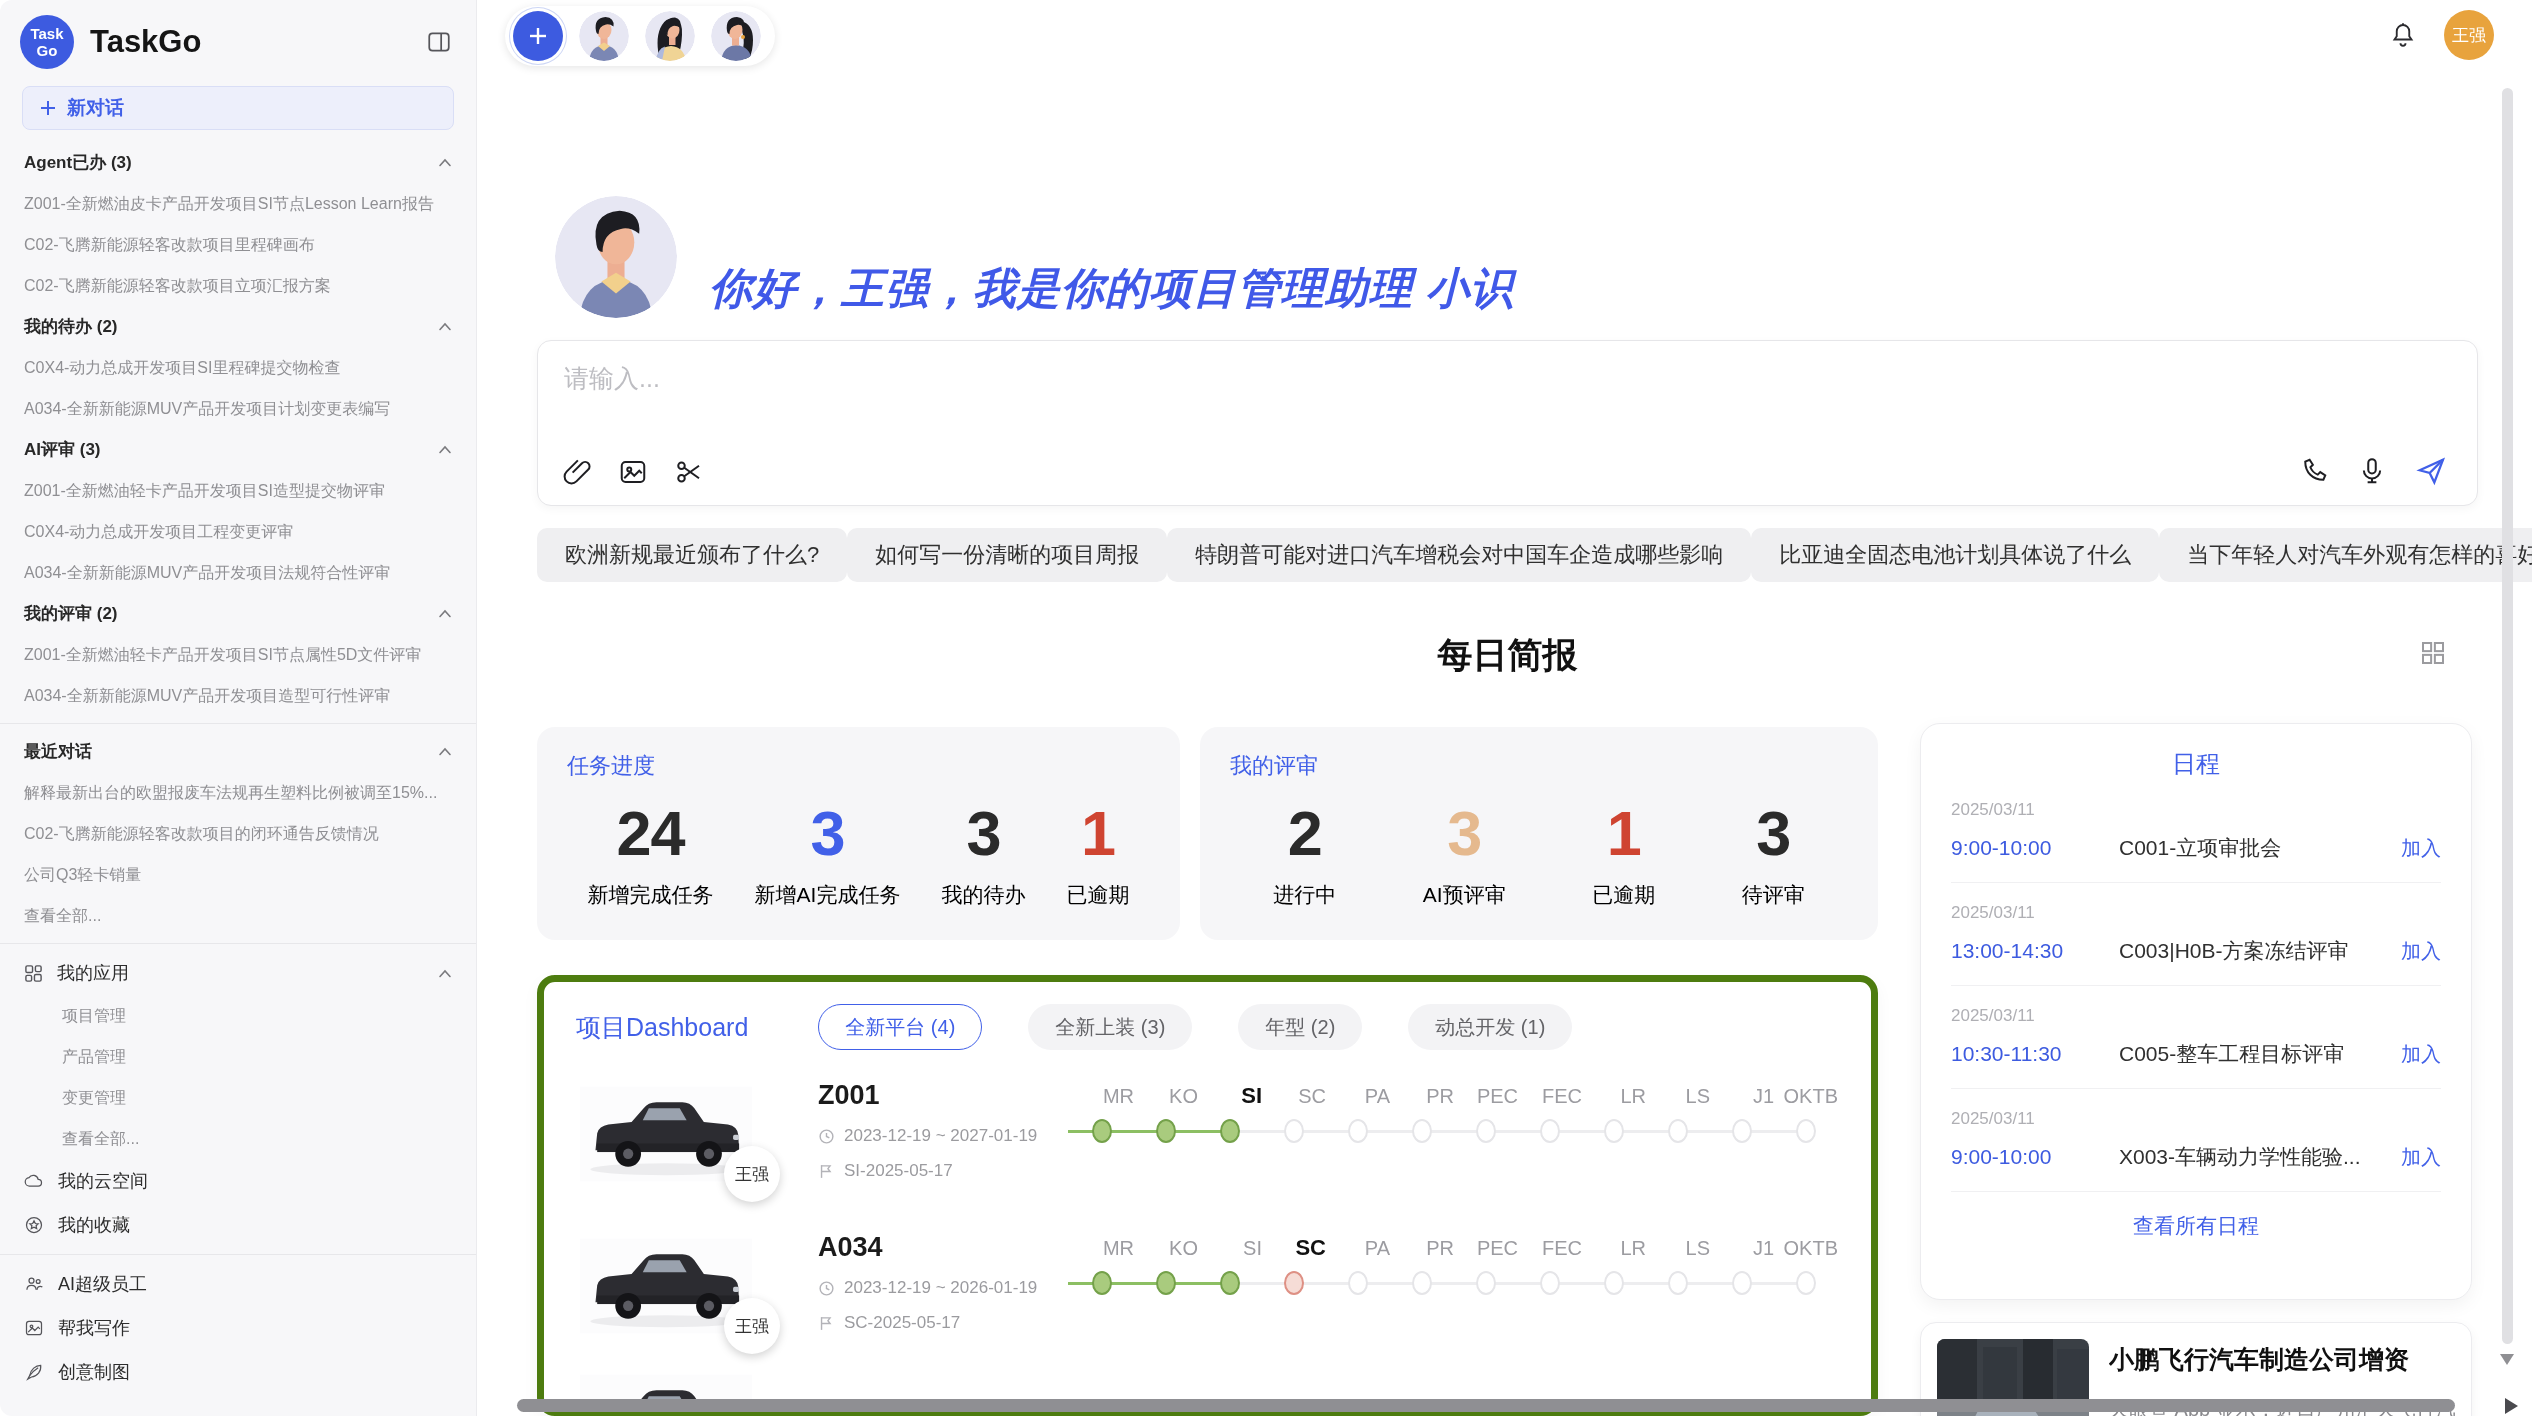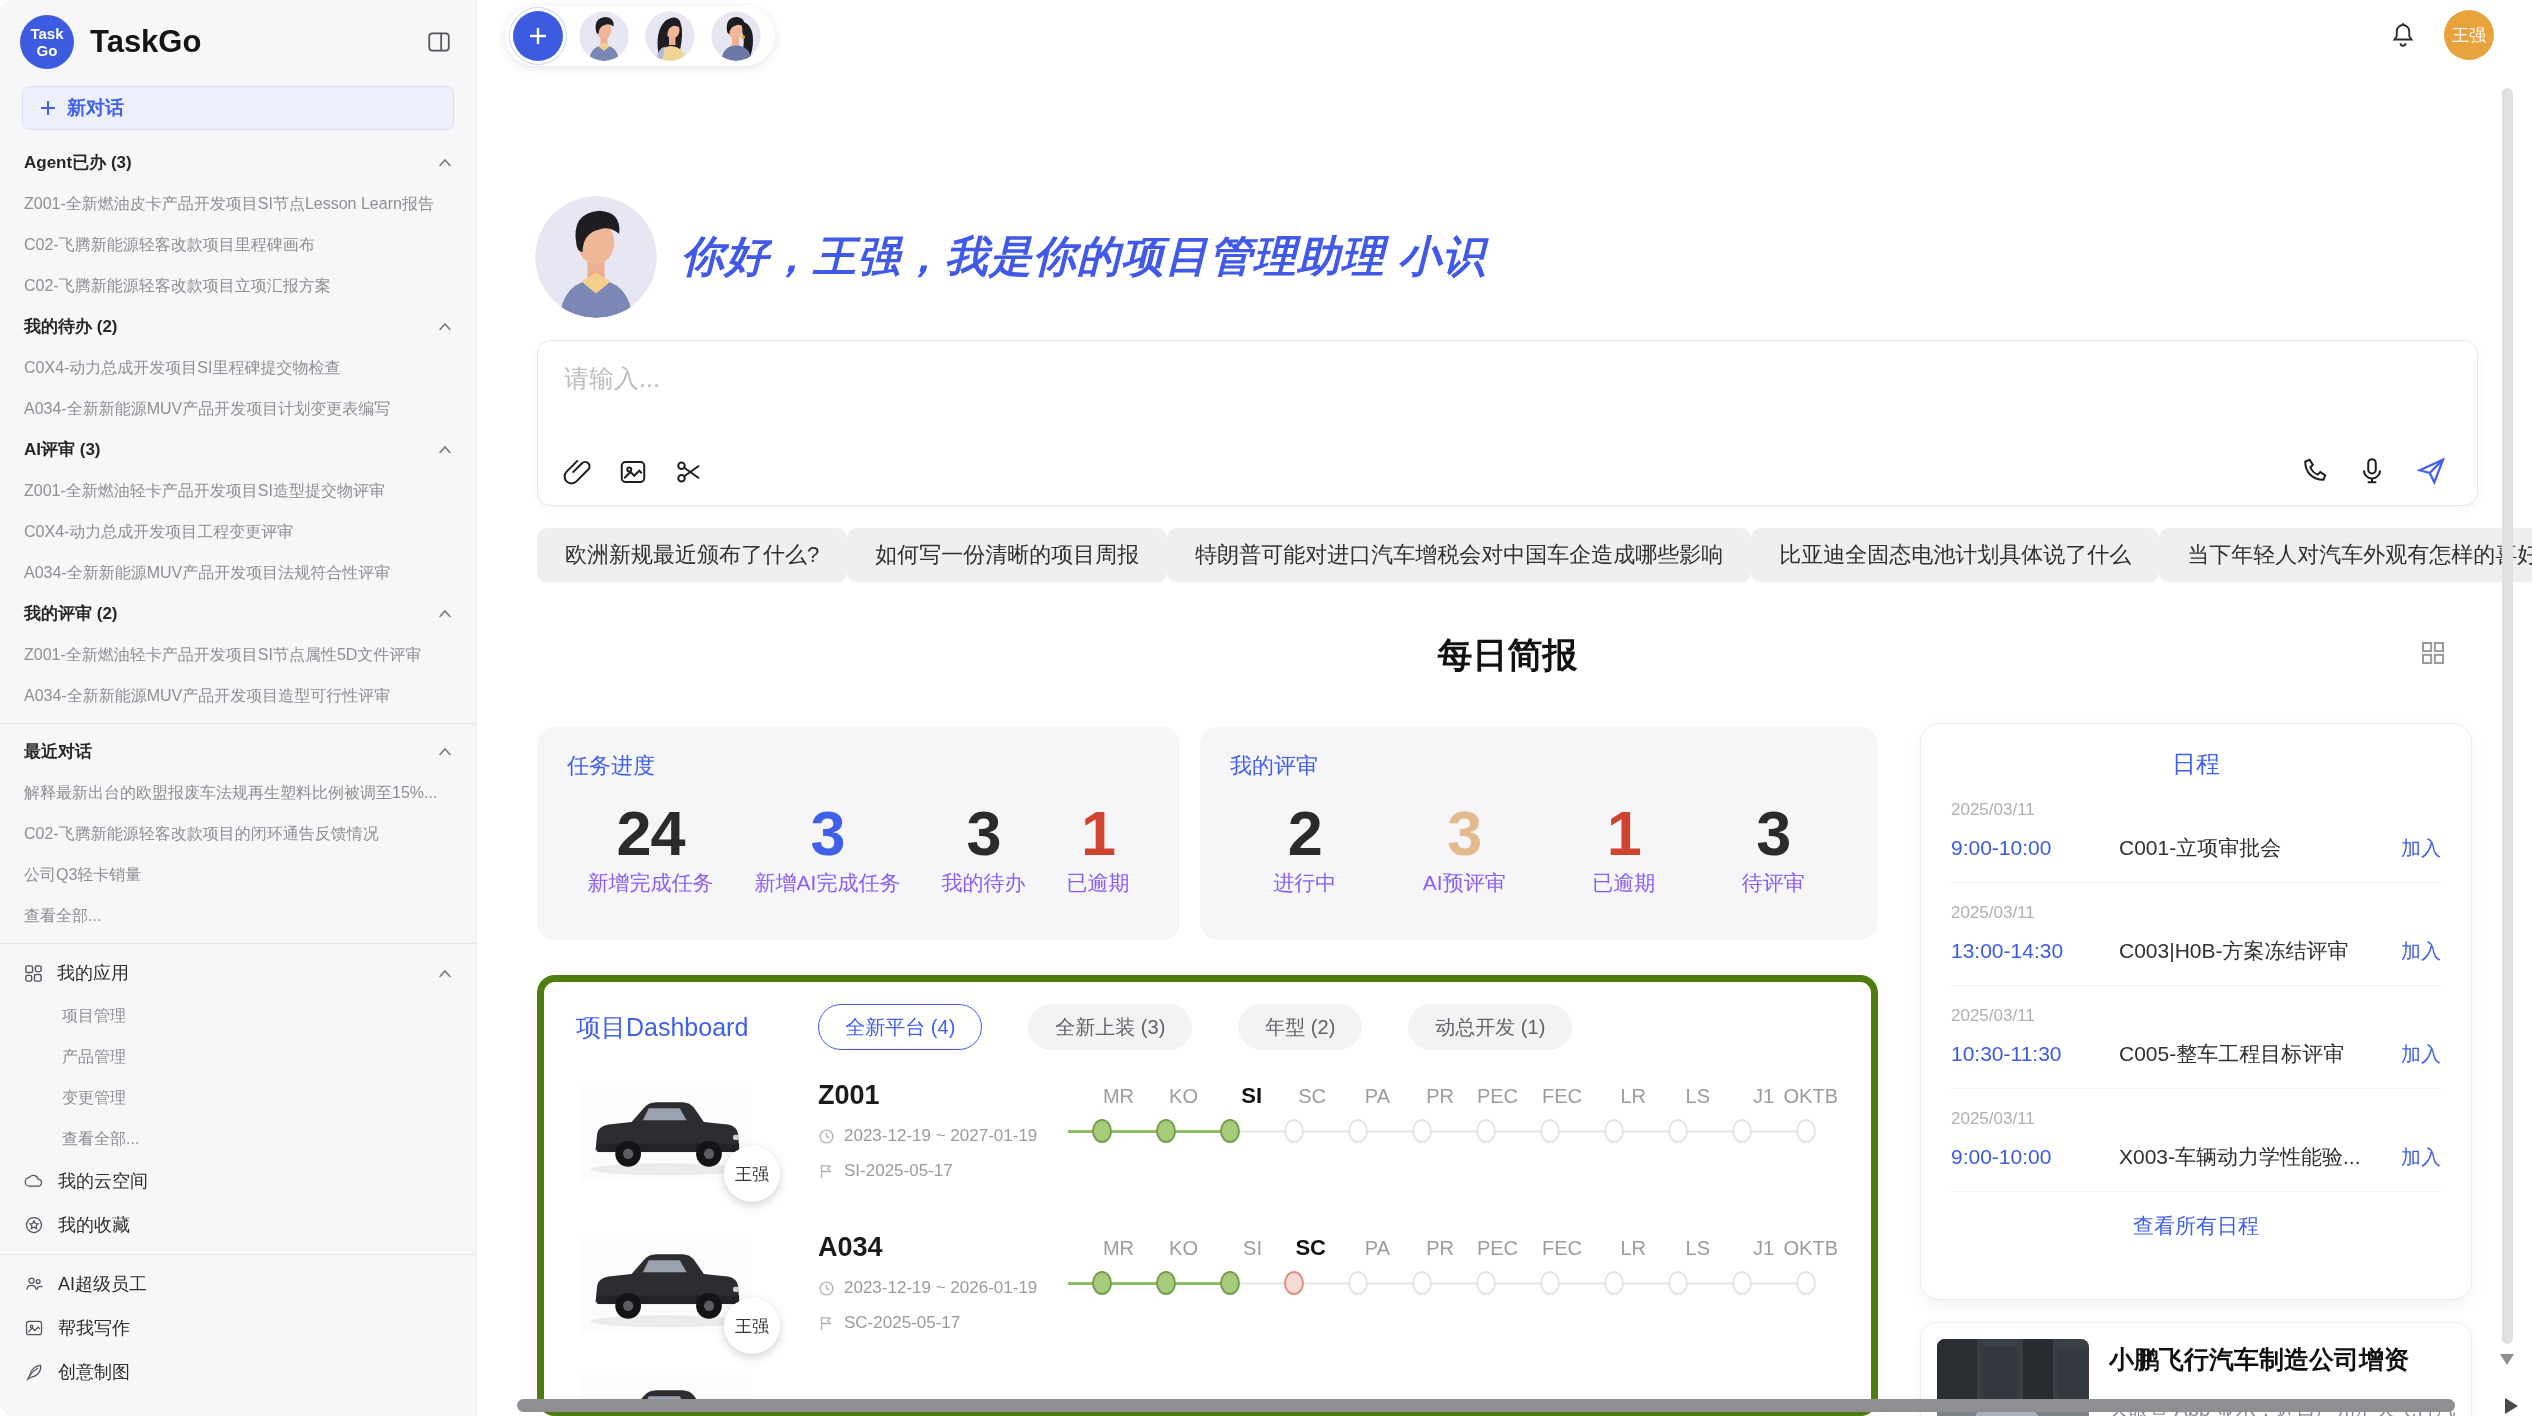--- a/index.html
+++ b/index.html
@@ -33,21 +33,21 @@
               box-shadow:0 2px 8px rgba(0,0,0,.10);display:flex;align-items:center;gap:16px;
               padding:0 14px 0 8px;}
   .plus-btn{width:50px;height:50px;border-radius:50%;background:#3D5BE0;display:flex;align-items:center;
             justify-content:center;cursor:pointer;box-shadow:0 0 0 3px #fff,0 0 0 4px #cdd6f5}
   .pill-av{width:50px;height:50px;border-radius:50%;overflow:hidden;cursor:pointer}
   .topright{position:absolute;right:38px;top:10px;display:flex;align-items:center;gap:26px}
   .bell{cursor:pointer}
   .user-av{width:50px;height:50px;border-radius:50%;background:#E8A33D;color:#fff;display:flex;
            align-items:center;justify-content:center;font-size:17px;cursor:pointer}
   
-  .hero{position:absolute;left:535px;top:196px;display:flex;align-items:center;gap:24px}
+  .hero{position:absolute;left:555px;top:196px;display:flex;align-items:flex-end;gap:32px}
   .hero-av{width:122px;height:122px;border-radius:50%;overflow:hidden;flex:none}
   .hero-txt{font-size:43px;font-weight:700;font-style:italic;color:#4059E8;letter-spacing:1px}
   
   .composer{position:absolute;left:537px;top:340px;width:1941px;height:166px;box-sizing:border-box;
             background:#fff;border:1px solid #E6E6E9;border-radius:14px;box-shadow:0 3px 10px rgba(0,0,0,.04)}
   .composer input{position:absolute;left:24px;top:22px;width:1400px;border:none;outline:none;
                   font-size:25px;color:#333;background:transparent;font-family:inherit}
   .composer input::placeholder{color:#BDBDC2}
   .c-icons-l{position:absolute;left:24px;bottom:18px;display:flex;gap:26px;align-items:center}
   .c-icons-r{position:absolute;right:30px;bottom:18px;display:flex;gap:28px;align-items:center}
@@ -59,21 +59,21 @@
   
   .brief-title{position:absolute;left:537px;top:632px;width:1941px;text-align:center;font-size:35px;
                font-weight:700;color:#111}
   .grid-btn{position:absolute;left:2418px;top:638px;cursor:pointer}
   .stat-card{position:absolute;top:727px;height:213px;background:#F6F6F8;border-radius:18px;box-sizing:border-box;
              padding:24px 30px}
   .stat-card .sc-title{font-size:22px;color:#4160E8}
   .stat-row{display:flex;justify-content:space-around;margin-top:16px;text-align:center}
   .stat .num{font-size:63px;font-weight:600;color:#2B2B2B;letter-spacing:-1px}
   .stat .num.blue{color:#4160E8}.stat .num.red{color:#CF4431}.stat .num.tan{color:#E5B98E}
-  .stat .lab{font-size:21px;color:#8b5cf6;margin-top:0}
+  .stat .lab{font-size:21px;color:#000000;margin-top:12px}
   
   .sched{position:absolute;left:1920px;top:723px;width:552px;height:577px;background:#fff;box-sizing:border-box;
          border:1px solid #ECECEF;border-radius:20px;box-shadow:0 6px 18px rgba(0,0,0,.05);padding:24px 30px 0}
   .sched-title{text-align:center;font-size:24px;color:#4160E8;}
   .ev-date{font-size:17px;color:#AFAFB4;margin-top:20px}
   .ev-row{display:flex;align-items:center;margin-top:14px}
   .ev-time{width:168px;font-size:21px;color:#3D5BE0;flex:none}
   .ev-name{flex:1;font-size:21px;color:#303030;white-space:nowrap;overflow:hidden;text-overflow:ellipsis}
   .ev-join{font-size:20px;color:#4160E8;cursor:pointer;margin-left:14px}
   .ev-div{height:1px;background:#F0F0F2;margin-top:20px}

